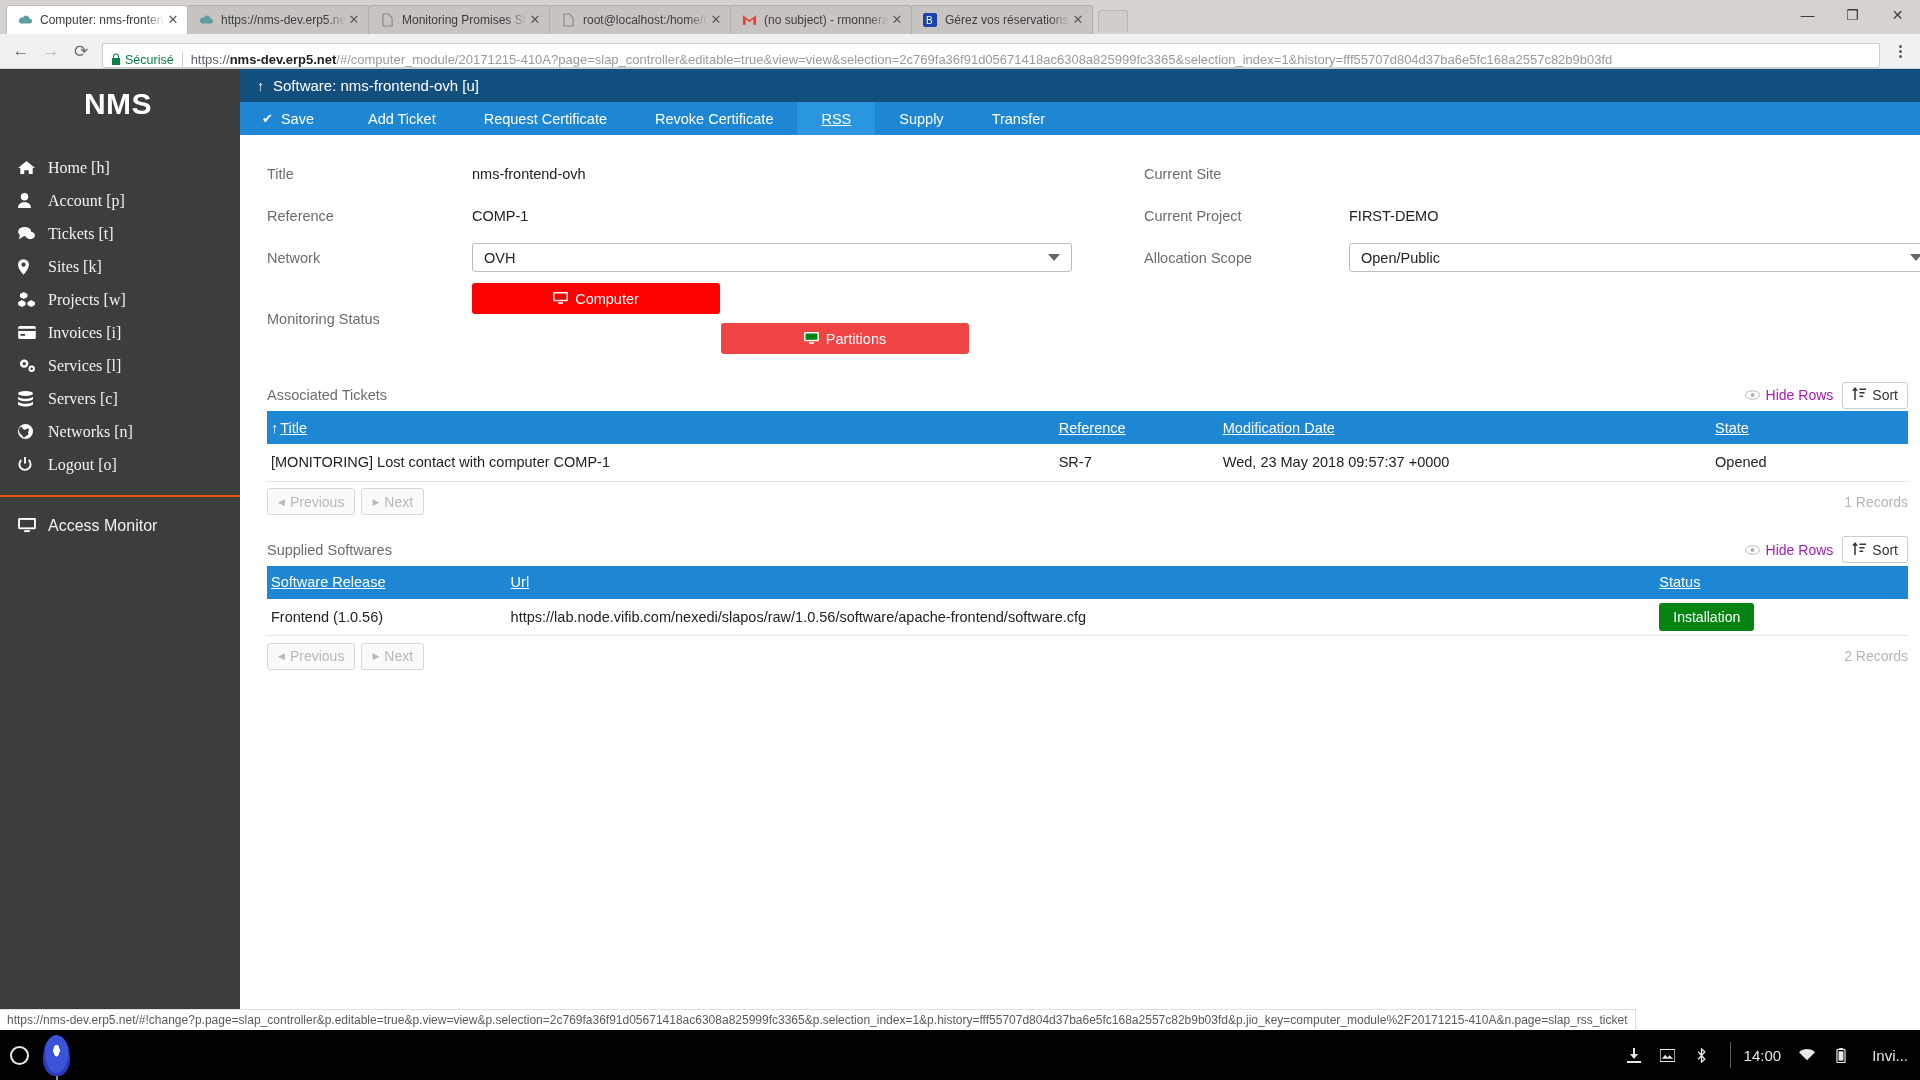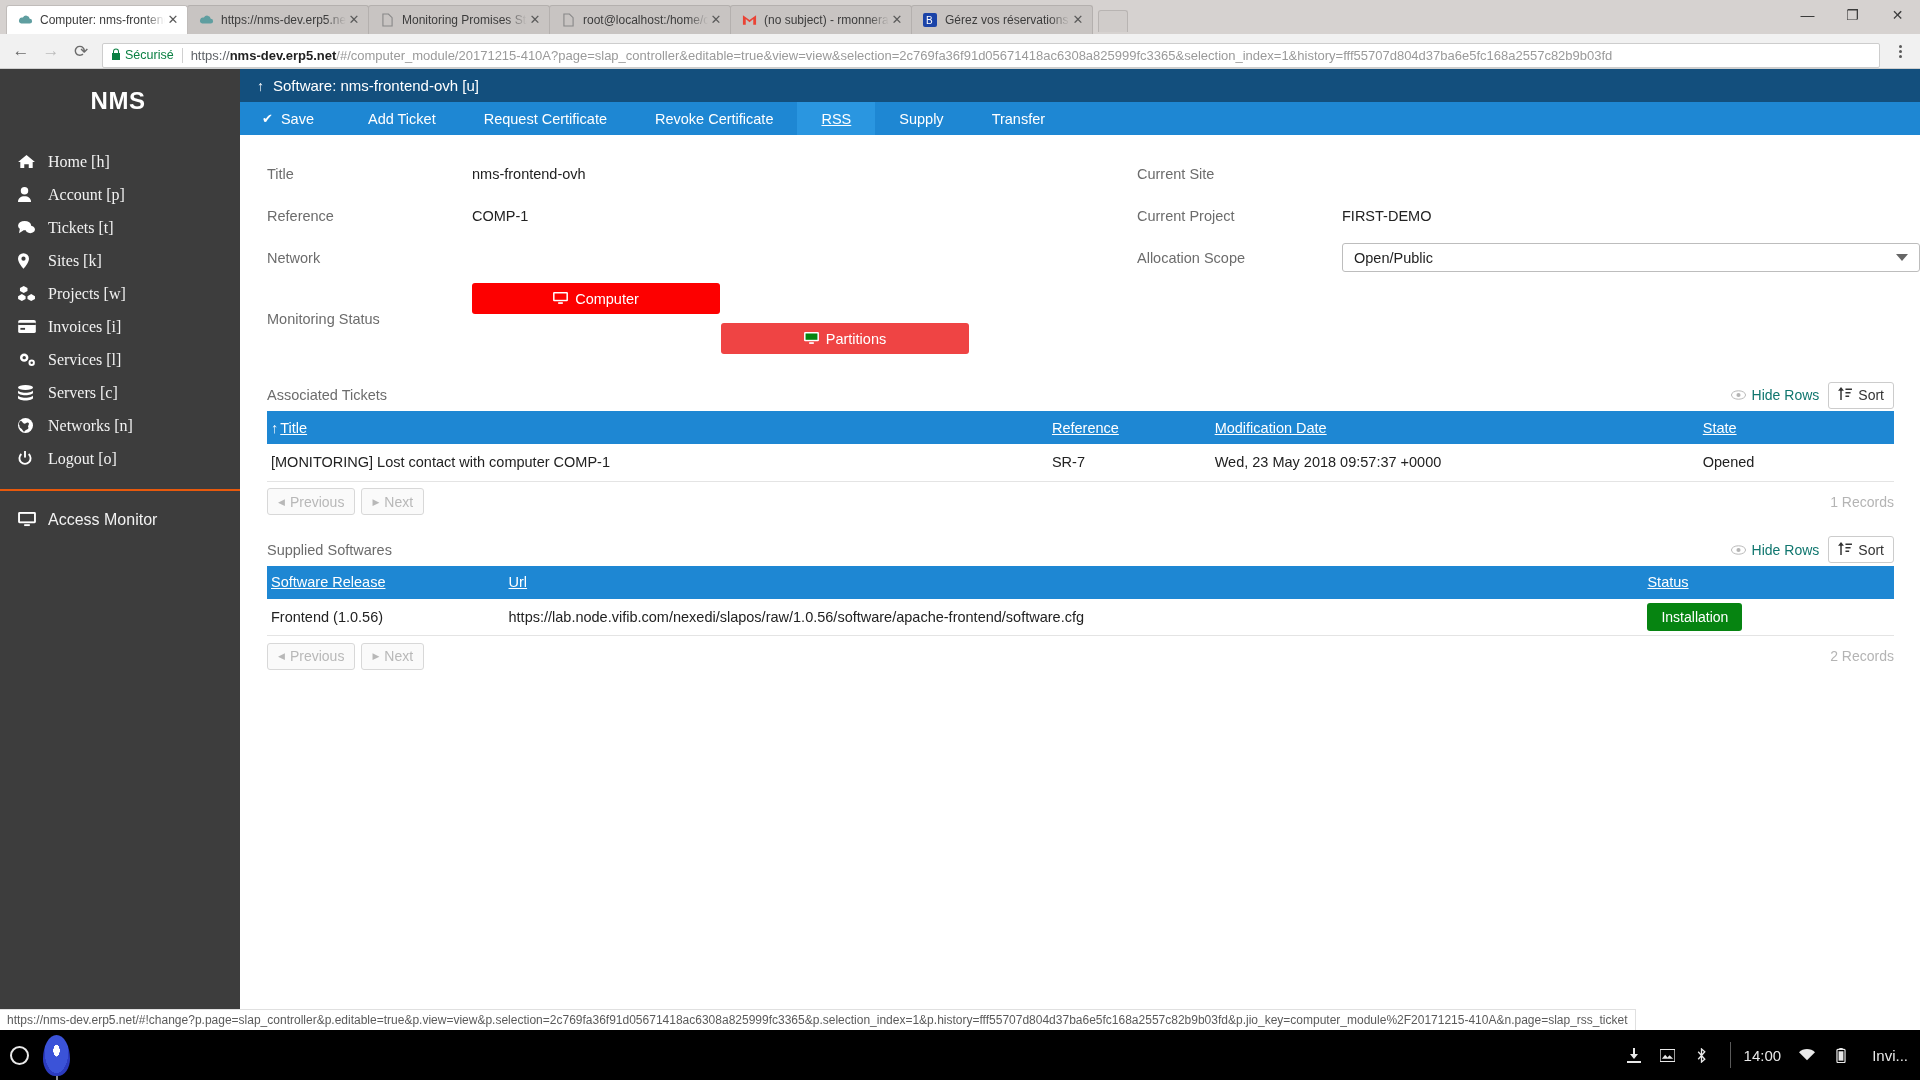--- a/index.html
+++ b/index.html
@@ -68,42 +68,42 @@
   }
   .navbtn {
     width: 30px; height: 30px; display: flex;
     align-items: center; justify-content: center;
     font-size: 17px; color: #6b6b6b;
   }
   .navbtn.dim { color: #bcbcbc; }
   .omnibox {
     flex: 1; height: 25px; margin: 8px 6px 0 6px;
     background: #fff; border: 1px solid #cdcdcd; border-radius: 2px;
-    display: flex; align-items: center; padding: 0 8px;
+    display: flex; align-items: flex-end; padding: 0 8px;
     overflow: hidden;
   }
   .lock-icon { color: #0b8043; font-size: 11px; margin-right: 4px; }
   .secure-label { color: #0b8043; font-size: 12.5px; margin-right: 8px; white-space: nowrap; }
   .omni-sep { width: 1px; height: 15px; background: #d0d0d0; margin-right: 8px; }
   .url { font-size: 13px; color: #9a9a9a; white-space: nowrap; }
   .url b { color: #222; font-weight: 700; }
   .url .scheme { color: #5f6368; }
   .menu-dots {
     width: 28px; height: 30px; display: flex; flex-direction: column;
     align-items: center; justify-content: center; gap: 2px;
   }
   .menu-dots i { width: 3px; height: 3px; background: #5a5a5a; border-radius: 50%; display: block; }
 
   
   .viewport { width: 1920px; height: 961px; background: #fff; display: flex; position: relative; }
 
   
   .sidebar { width: 240px; background: #3d3d3d; flex: 0 0 240px; position: relative; }
   .brand {
-    color: #fff; font-size: 24px; font-weight: bold;
+    color: #fff; font-size: 30px; font-weight: bold;
     text-align: center; padding: 18px 4px 8px 0; letter-spacing: .5px;
   }
   .nav { margin-top: 22px; font-family: Liberation Serif, serif; }
   .nav-item {
     display: flex; align-items: center;
     height: 33px; padding-left: 18px; color: #f2f2f2; font-size: 16px;
   }
   .nav-ico {
     width: 30px; flex: 0 0 30px; font-size: 15px; color: #fff;
     display: flex; align-items: center;
@@ -154,21 +154,21 @@
   .sbtn.green { background: #ef4444; margin-left: 1px; margin-top: 40px; }
   .mon-ico { margin-right: 7px; display: inline-flex; }
 
   
   .listbox { margin: 0 26px 0 27px; }
   .list-head { display: flex; align-items: center; height: 32px; position: relative; }
   .list-title { color: #6c6c6c; font-size: 14.5px; }
   .list-tools { position: absolute; right: 0; display: flex; align-items: center; gap: 0; }
   .tool-btn {
     height: 27px; display: flex; align-items: center; gap: 6px;
-    padding: 0 9px; font-size: 14px; color: #0f766e;
+    padding: 0 9px; font-size: 14px; color: #a21caf;
   }
   .tool-btn.bordered { border: 1px solid #ccc; border-radius: 3px; color: #333; }
   table { width: 100%; border-collapse: collapse; table-layout: fixed; }
   thead th {
     background: #1e87d3; color: #fff; font-size: 14.5px; font-weight: normal;
     text-align: left; height: 33px; padding: 0 0 0 4px;
   }
   thead th span { text-decoration: underline; }
   thead th .sortarrow { text-decoration: none; margin-right: 2px; }
   tbody td {
@@ -483,20 +483,24 @@
               <span class="fvalue">nms-frontend-ovh</span>
             </div>
 
             <div class="frow">
               <span class="flabel">Reference</span>
               <span class="fvalue">COMP-1</span>
             </div>
 
             <div class="frow">
               <span class="flabel">Network</span>
+              <div class="select">
+                <span>OVH</span>
+                <span class="caret"></span>
+              </div>
             </div>
 
             <div class="frow">
               <span class="flabel">Monitoring Status</span>
               <div class="status-btns">
                 <div class="sbtn red">
                   <span class="mon-ico">
                     <svg width="15" height="13" viewBox="0 0 16 14">
                         <rect width="16" height="10" rx="1.2" fill="#fff"></rect>
                         <rect x="1.6" y="1.6" width="12.8" height="6.8" fill="#fd0000"></rect>

